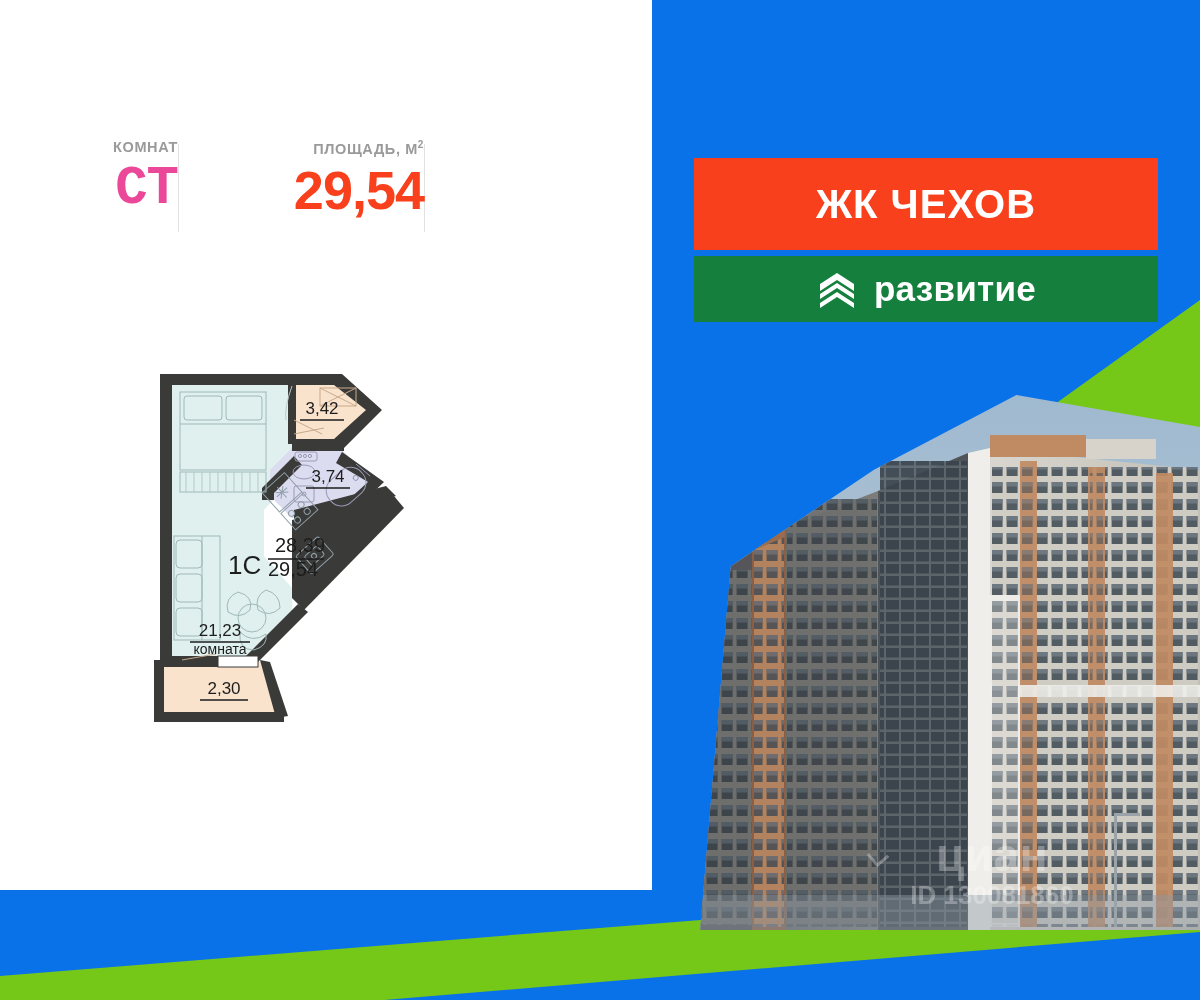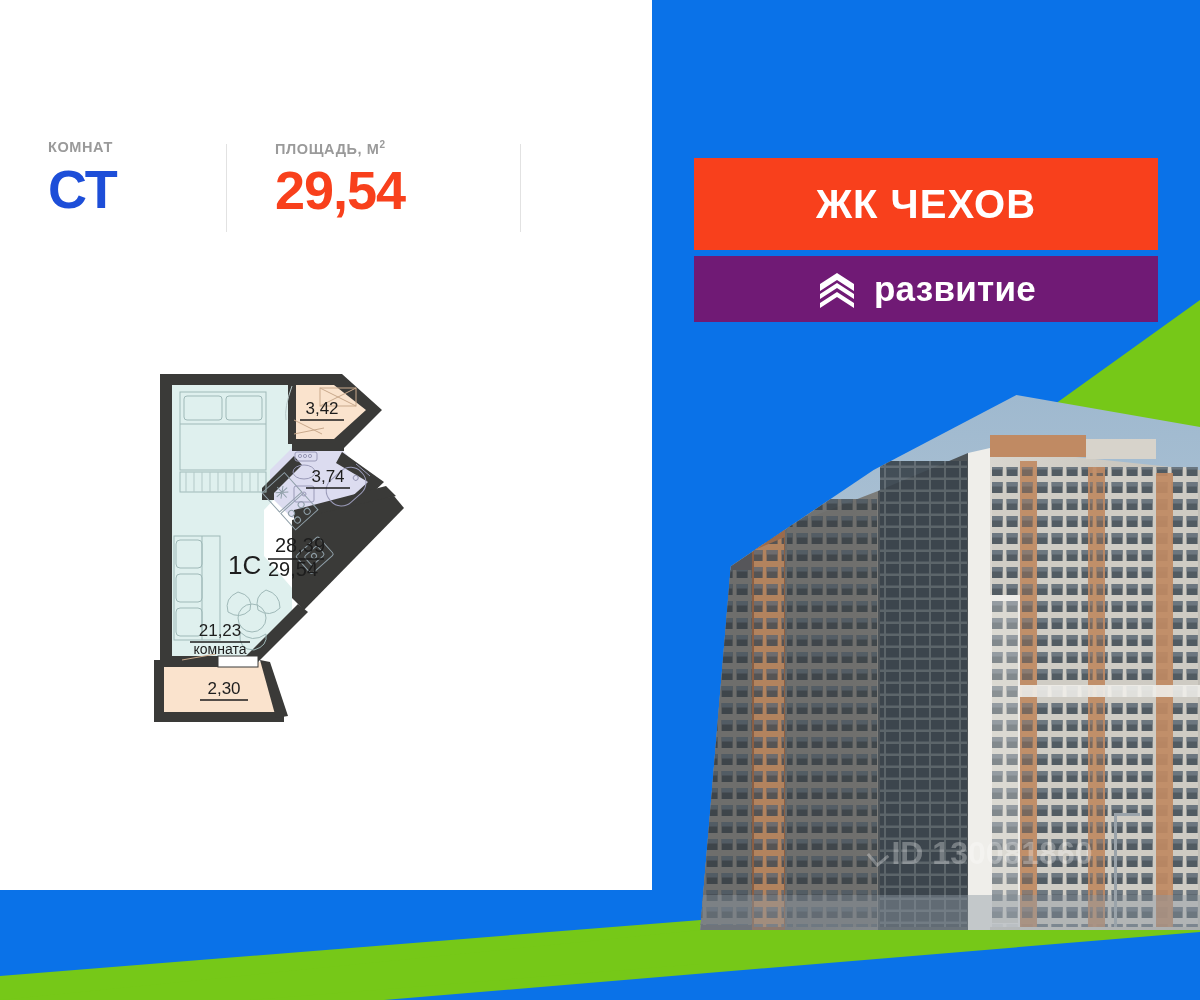--- a/index.html
+++ b/index.html
@@ -48,21 +48,21 @@
   #floorplan-card{
     position:absolute; left:0; top:0; width:652px; height:890px;
     background:#ffffff;
   }
 
   
   #stats-bar{
     position:absolute; left:0; top:140px; width:652px; height:110px;
     display:flex; align-items:flex-start;
   }
-  .stat{ position:relative; text-align:left;margin-left:48px; }
+  .stat{ position:relative; text-align:right; }
   .stat-label{
     font-size:14.5px; font-weight:bold; color:#9a9a9a;
     letter-spacing:.6px; text-transform:uppercase; line-height:1;
   }
   .stat-value{
     font-size:54px; font-weight:bold; color:#f8401c;
     line-height:1.05; margin-top:6px; letter-spacing:-1px;
   }
   .divider{
     width:1px; height:88px; background:#e2e2e2; align-self:flex-start;
@@ -102,21 +102,21 @@
   
   #watermark{
     position:absolute; left:862px; top:832px; width:260px;
     text-align:center; pointer-events:none;
   }
   #watermark-brand{
     font-size:46px; font-weight:bold; color:rgba(255,255,255,.30);
     line-height:1; letter-spacing:.5px;
   }
   #watermark-id{
-    font-size:32px; font-weight:bold; color:rgba(255,255,255,.30);
+    font-size:26px; font-weight:bold; color:rgba(255,255,255,.30);
     line-height:1.2; margin-top:2px; letter-spacing:0px;
   }
   #watermark-tick{
     position:absolute; left:8px; top:16px; width:16px; height:16px;
     border-left:3px solid rgba(255,255,255,.30);
     border-bottom:3px solid rgba(255,255,255,.30);
     transform:rotate(-40deg);
   }
 </style>
 </head>
@@ -202,45 +202,46 @@
 
       <rect x="424" y="420" width="3" height="112" fill="#9aa3aa"></rect>
       <rect x="424" y="418" width="26" height="3" fill="#9aa3aa"></rect>
     </svg>
   </div>
 
   <div id="brand-stack">
     <div id="brand-title-badge" style="background: rgb(248, 64, 28);">
       <span id="brand-title">ЖК ЧЕХОВ</span>
     </div>
-    <div id="brand-dev-band" style="background: #701a75; margin-top: 6px;">
+    <div id="brand-dev-band" style="background: #15803d; margin-top: 6px;">
       <span id="chevron-logo">
         <svg viewBox="0 0 42 42" width="42" height="42">
           <path d="M4 16 L21 5 L38 16 L38 23 L21 12 L4 23 Z" fill="#ffffff"></path>
           <path d="M4 26 L21 15 L38 26 L38 31 L21 20 L4 31 Z" fill="#ffffff"></path>
           <path d="M4 35 L21 24 L38 35 L38 40 L21 29 L4 40 Z" fill="#ffffff"></path>
         </svg>
       </span>
       <span id="brand-dev-name">развитие</span>
     </div>
   </div>
 
   <div id="watermark">
     <div id="watermark-tick"></div>
+    <div id="watermark-brand">циан</div>
     <div id="watermark-id">ID 130081860</div>
   </div>
 </div>
 
 <div id="floorplan-card" style="background: rgb(255, 255, 255);">
 
   <div id="stats-bar">
 
     <div class="stat" id="stat-rooms">
       <div class="stat-label">КОМНАТ</div>
-      <div class="stat-value" style="color: #1d4ed8;">СТ</div>
+      <div class="stat-value" style="color: #ec4899; font-family: Liberation Mono, monospace;">СТ</div>
     </div>
 
     <div class="divider"></div>
 
     <div class="stat" id="stat-area">
       <div class="stat-label">
         <span>ПЛОЩАДЬ, М</span><span class="sup">2</span>
       </div>
       <div class="stat-value" style="color: rgb(248, 64, 28);">29,54</div>
     </div>

